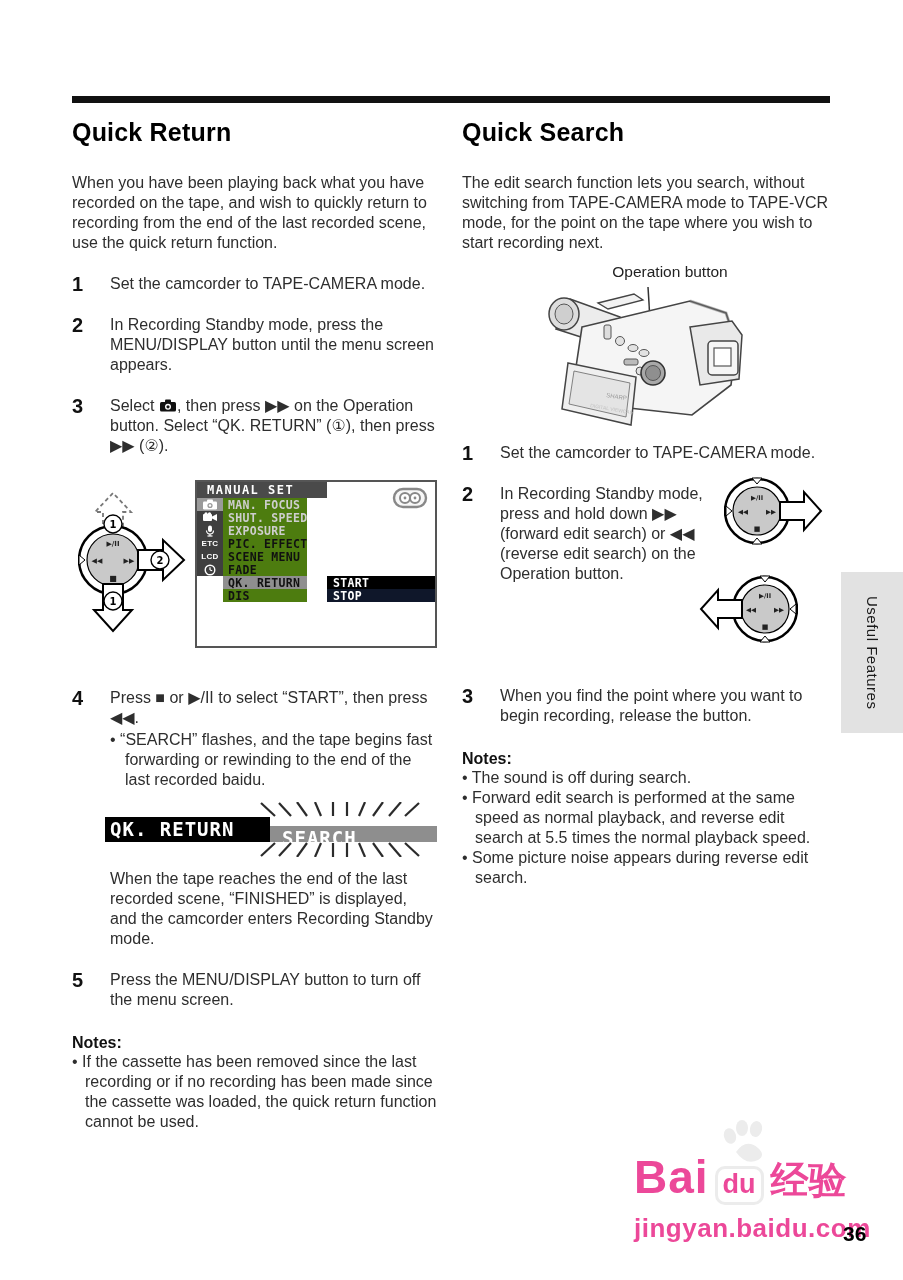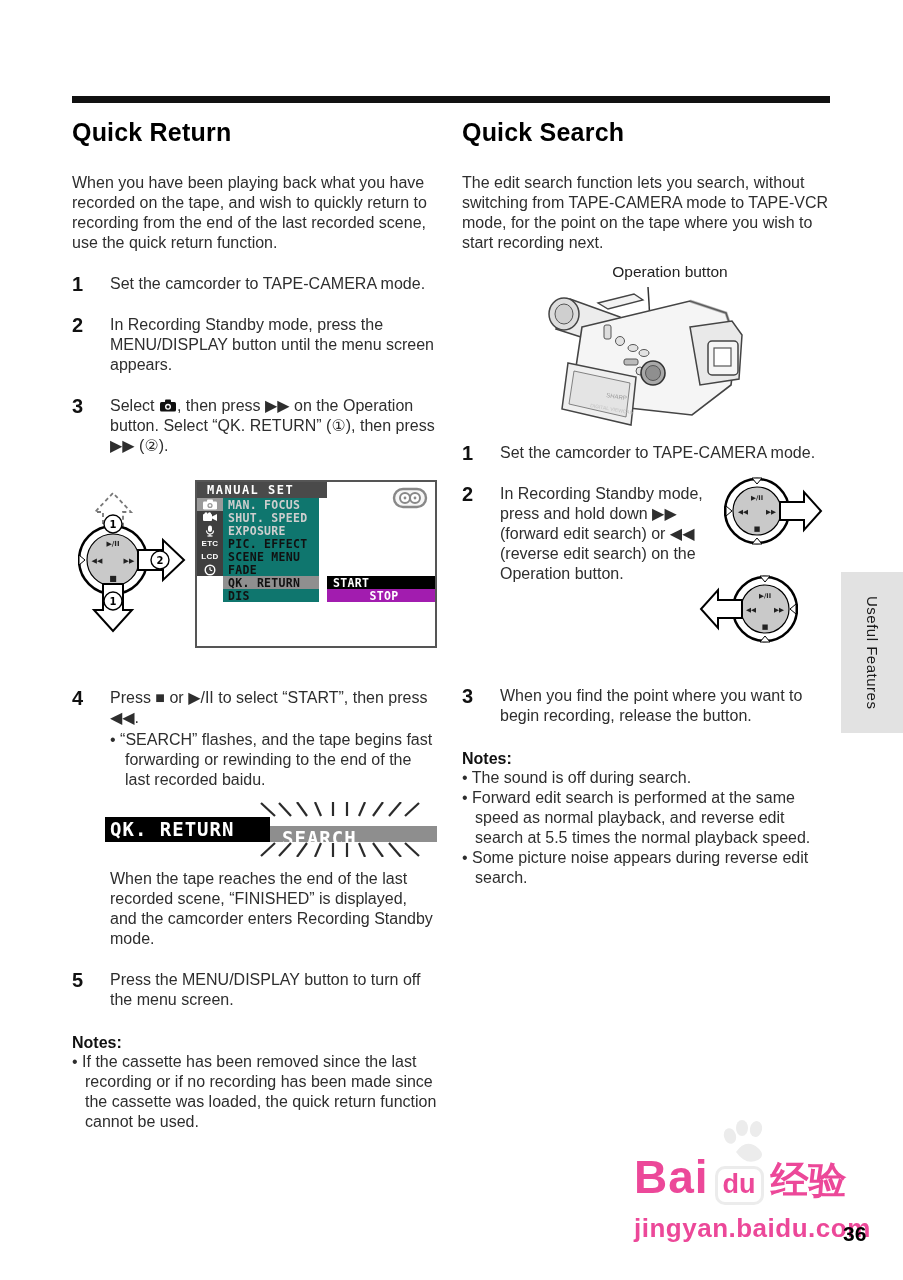--- a/index.html
+++ b/index.html
@@ -41,29 +41,29 @@
   }
   .ms-title {
     position:absolute; left:0; top:0; width:130px; height:16px; background:#4a4a4a;
     color:#fff; font:bold 12px "DejaVu Sans Mono", monospace; line-height:16px;
     padding-left:10px; letter-spacing:1.5px; white-space:nowrap;
   }
   .ms-side { position:absolute; left:0; top:16px; width:26px; height:78px; background:#3f3f3f; }
   .ms-tile { width:26px; height:13px; display:flex; align-items:center; justify-content:center; }
   .ms-tile.sel { background:#9a9a9a; }
   .ms-tile.txt { color:#fff; font:bold 8px "Liberation Sans", sans-serif; letter-spacing:0.3px; }
-  .ms-items { position:absolute; left:26px; top:16px; width:96px; height:104px; background:#0f766e; }
+  .ms-items { position:absolute; left:26px; top:16px; width:84px; height:104px; background:#4d7c0f; }
   .ms-row { height:13px; line-height:13px; font:bold 11.5px "DejaVu Sans Mono", monospace;
             color:#111; padding-left:5px; letter-spacing:0.3px; white-space:nowrap; }
   .ms-row.dis { color:#cecece; }
   .ms-row.hl  { background:#8f8f8f; }
   .ms-opt { position:absolute; left:130px; width:108px; height:13px; line-height:13px;
             font:bold 11.5px "DejaVu Sans Mono", monospace; color:#fff; padding-left:6px; letter-spacing:0.3px; }
   .ms-opt.start { top:94px;  background:#000; }
-  .ms-opt.stop  { top:107px; background:#a21caf;text-align:center; }
+  .ms-opt.stop  { top:107px; background:#0f172a; }
   .ms-cassette { position:absolute; right:7px; top:5px; }
 
   
   .osd { position:relative; width:332px; margin:12px 0 0 33px; }
   .osd-rays { display:block; margin-left:150px; width:176px; height:15px; }
   .osd-rays.flip { transform:scaleY(-1); }
   .osd-bars { display:flex; height:25px; }
   .osd-left  { width:165px; background:#000; color:#fff;
                font:bold 19px "DejaVu Sans Mono", monospace; line-height:25px; padding-left:5px; letter-spacing:1px; white-space:nowrap; }
   .osd-right { flex:1; background:#8e8e8e; color:#fff;

